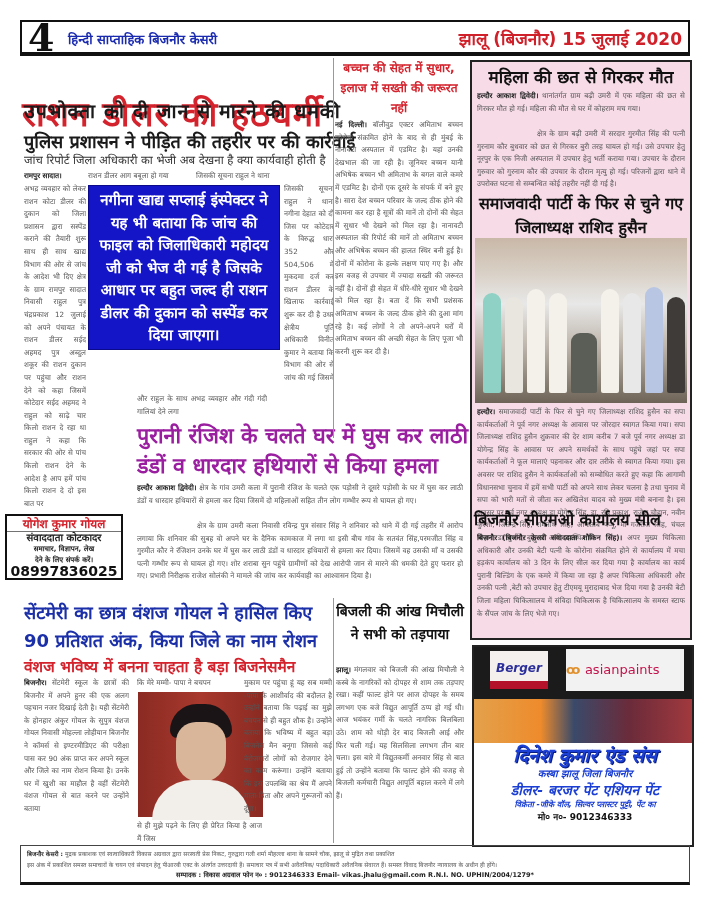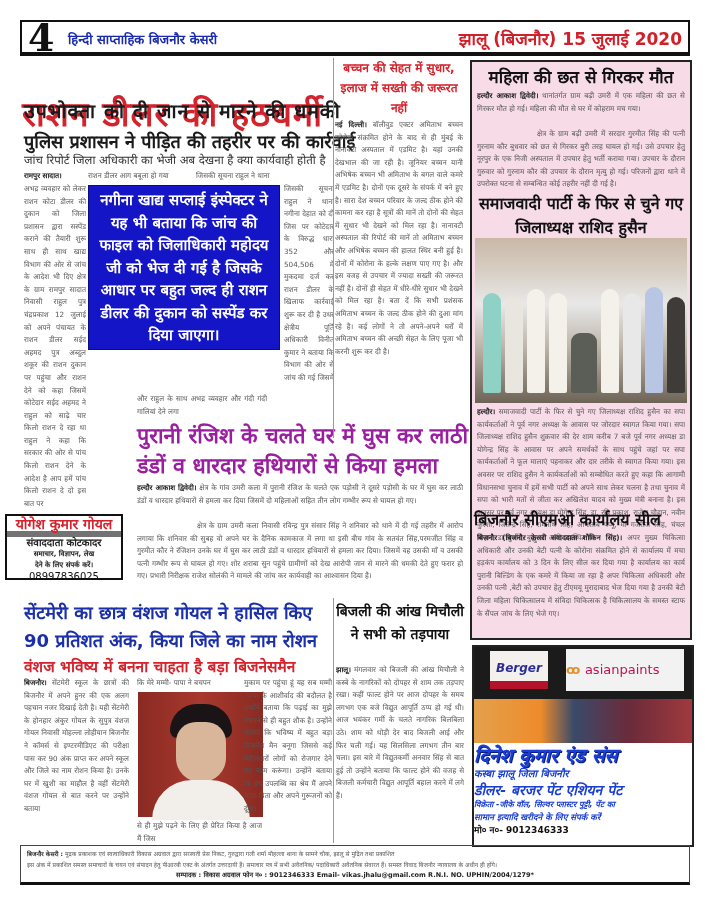--- a/index.html
+++ b/index.html
@@ -67,25 +67,25 @@
 
 <div class="abs purple-h" style="left:137px;top:420px;font-size:21.5px">पुरानी रंजिश के चलते घर में घुस कर लाठी</div>
 <div class="abs purple-h" style="left:137px;top:450px;font-size:21.5px">डंडों व धारदार हथियारों से किया हमला</div>
 <div class="abs body-text" style="left:137px;top:482px;width:326px;height:40px;">
   <b>हल्दौर आकाश द्विवेदी।</b>
   <span>क्षेत्र के गांव उमरी कला में पुरानी रंजिश के चलते एक पड़ोसी ने दूसरे पड़ोसी के घर में घुस कर लाठी डंडों व धारदार हथियारों से हमला कर दिया जिसमें दो महिलाओं सहित तीन लोग गम्भीर रूप से घायल हो गए।</span>
 </div>
 <div class="abs body-text" style="left:137px;top:520px;width:326px;height:76px;text-indent:60px">क्षेत्र के ग्राम उमरी कला निवासी रविन्द्र पुत्र संसार सिंह ने शनिवार को थाने में दी गई तहरीर में आरोप लगाया कि शनिवार की सुबह वो अपने घर के दैनिक कामकाज में लगा था इसी बीच गांव के सतवंत सिंह,परमजीत सिंह व गुरमीत कौर ने रंजिशन उनके घर में घुस कर लाठी डंडों व धारदार हथियारों से हमला कर दिया। जिसमें वह उसकी माँ व उसकी पत्नी गम्भीर रूप से घायल हो गए। शोर शराबा सुन पहुंचे ग्रामीणों को देख आरोपी जान से मारने की धमकी देते हुए फरार हो गए। प्रभारी निरीक्षक राजेश सोलंकी ने मामले की जांच कर कार्यवाही का आश्वासन दिया है।</div>
 
 <div class="abs promo-box">
-  <div style="font-size:14px;color:#d5232d;font-weight:bold;line-height:14px;border-bottom:6px solid #737373">योगेश कुमार गोयल</div>
+  <div style="font-size:12px;color:#d5232d;font-weight:bold;line-height:14px;border-bottom:1px solid #737373">योगेश कुमार गोयल</div>
   <div style="font-size:10px;font-weight:bold;line-height:12px">संवाददाता कोटकादर</div>
   <div style="font-size:7px;font-weight:bold;line-height:11px">समाचार, विज्ञापन, लेख</div>
   <div style="font-size:7px;font-weight:bold;line-height:11px">देने के लिए संपर्क करें।</div>
-  <div style="font-size:10px;font-weight:normal;line-height:11px;color:#111">08997836025</div>
+  <div style="font-size:14px;font-weight:bold;line-height:11px;color:#111">08997836025</div>
 </div>
 
 <div class="abs blue-h" style="left:24px;top:598px;">सेंटमेरी का छात्र वंशज गोयल ने हासिल किए</div>
 <div class="abs blue-h" style="left:24px;top:626px;">90 प्रतिशत अंक, किया जिले का नाम रोशन</div>
 <div class="abs red-h" style="left:24px;top:655px;">वंशज भविष्य में बनना चाहता है बड़ा बिजनेसमैन</div>
 
 <div class="abs body-text" style="left:24px;top:677px;width:105px;height:168px;">
   <b>बिजनौर।</b>
   <span>सेंटमेरी स्कूल के छात्रों की बिजनौर में अपने हुनर की एक अलग पहचान नजर दिखाई देती है। यही सेंटमेरी के होनहार अंकुर गोयल के सुपुत्र वंशज गोयल निवासी मोहल्ला लोहीयान बिजनौर ने कॉमर्स से इण्टरमीडिएट की परीक्षा पास कर 90 अंक प्राप्त कर अपने स्कूल और जिले का नाम रोशन किया है। उनके घर में खुशी का माहौल है वहीं सेंटमेरी वंशज गोयल से बात करने पर उन्होंने बताया</span>
 </div>
@@ -135,26 +135,25 @@
     <span>अपर मुख्य चिकित्सा अधिकारी और उनकी बेटी पत्नी के कोरोना संक्रमित होने से कार्यालय में मचा हड़कंप कार्यालय को 3 दिन के लिए सील कर दिया गया है कार्यालय का कार्य पुरानी बिल्डिंग के एक कमरे में किया जा रहा है अपर चिकित्सा अधिकारी और उनकी पत्नी ,बेटी को उपचार हेतु टीएमयू मुरादाबाद भेज दिया गया है उनकी बेटी जिला महिला चिकित्सालय में संविदा चिकित्सक है चिकित्सालय के समस्त स्टाफ के सैंपल जांच के लिए भेजे गए।</span>
   </div>
 </div>
 
 <div class="abs ad-box">
   <div class="abs" style="left:16px;top:4px;width:58px;height:38px;background:#f3f0ee;border-bottom:8px solid #b4122a;text-align:center;font-weight:bold;font-style:italic;color:#2c2f9a;font-size:12px;line-height:34px">Berger</div>
   <div class="abs" style="left:92px;top:2px;width:118px;height:42px;background:#f2f2f2;color:#c4134c;font-size:13px;line-height:42px;text-align:left">
     <span style="color:#e0902d;font-weight:bold">ꝏ </span><span>asianpaints</span>
   </div>
   <div class="abs" style="left:0;top:52px;width:222px;height:46px;background:linear-gradient(90deg,#e3a14b 0%,#ee8b2c 30%,#3a4a6a 45%,#6b2b3a 70%,#a43a3e 100%)"></div>
-  <div class="abs" style="left:0;top:96px;width:222px;height:112px;background:#fff;color:#1b3fd4;font-weight:bold">
+  <div class="abs" style="left:0;top:96px;width:222px;height:112px;background:#fff;text-align:center;color:#1b3fd4;font-weight:bold">
     <div style="font-size:19px;line-height:24px;font-style:italic;text-shadow:1px 1px 0 #0a1e80">दिनेश कुमार एंड संस</div>
     <div style="font-size:10px;line-height:14px;font-style:italic">कस्बा झालू जिला बिजनौर</div>
     <div style="font-size:14px;line-height:18px;font-style:italic">डीलर- बरजर पेंट एशियन पेंट</div>
     <div style="font-size:8px;line-height:12px;font-style:italic">विक्रेता -जीके वॉल, सिल्वर प्लास्टर पुट्टी, पेंट का</div>
-    <div style="font-size:8.5px;line-height:13px;font-style:italic">सामान इत्यादि खरीदने के लिए संपर्क करें</div>
     <div style="font-size:9px;line-height:12px;color:#111">मो० न०- 9012346333</div>
   </div>
 </div>
 
 <div class="abs footer-box">
   <div style="text-align:left">
     <b style="color:#222">बिजनौर केसरी :</b>
     <span>मुद्रक प्रकाशक एवं स्वत्वाधिकारी विकास अग्रवाल द्वारा सरस्वती प्रेस निकट, गुरुद्वारा गली शर्मा मौहल्ला थाना के सामने चौक, झालू से मुद्रित तथा प्रकाशित</span>
   </div>
   <div style="text-align:left">इस अंक में प्रकाशित समस्त समाचारों के चयन एवं संपादन हेतु पीआरबी एक्ट के अंतर्गत उत्तरदायी हैं। समाचार पत्र में सभी अवैतनिक/ पदाधिकारी अवैतनिक सेवारत हैं। समस्त विवाद बिजनौर न्यायालय के अधीन ही होंगे।</div>

